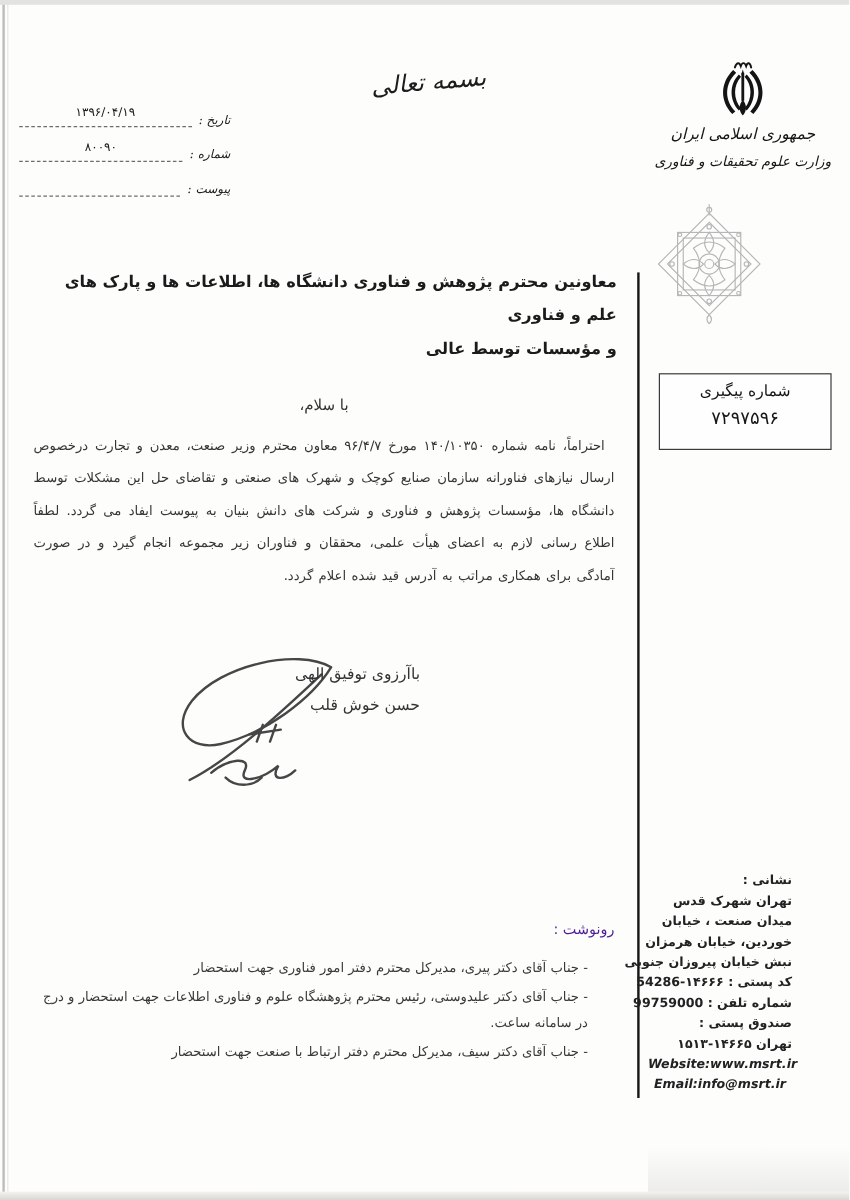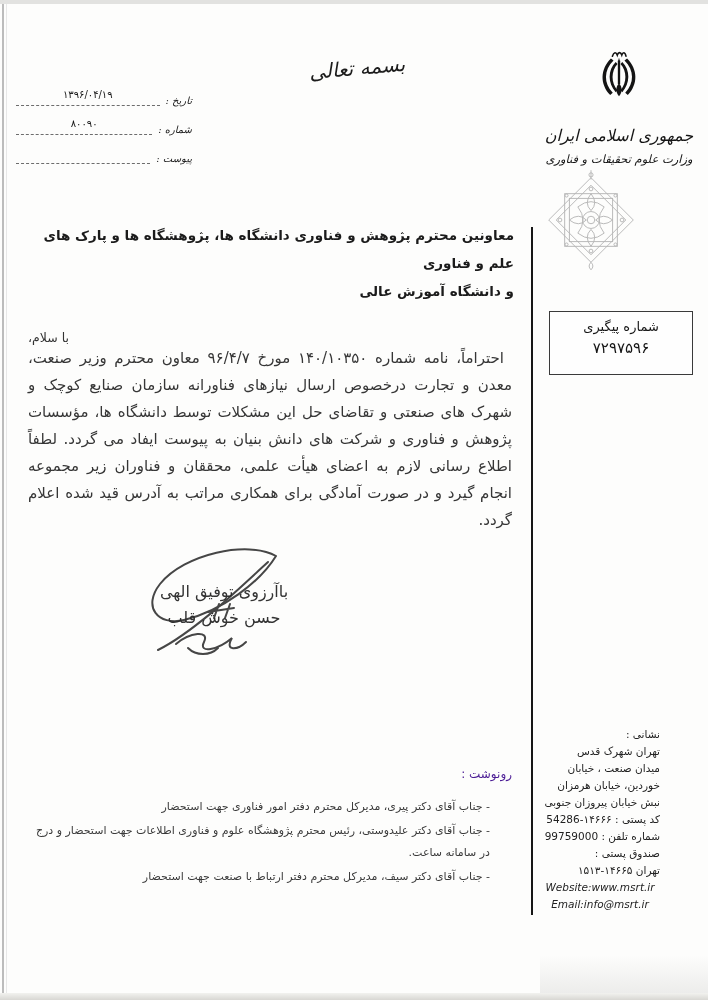--- a/index.html
+++ b/index.html
@@ -18,21 +18,21 @@
 
   
   .bismillah{
     position:absolute;left:282px;top:56px;width:150px;text-align:center;
     font-family:"DejaVu Serif","Liberation Serif",serif;font-style:italic;
     font-size:20px;color:#1c1c1c;transform:rotate(-5deg);letter-spacing:1px;
   }
   .emblem-block{position:absolute;left:536px;top:48px;width:166px;text-align:center;direction:rtl;}
   .emblem-svg{display:block;margin:0 auto;}
   .gov-line{font-family:"DejaVu Serif","Liberation Serif",serif;font-style:italic;
-    font-size:16px;color:#151515;margin-top:22px;white-space:nowrap;}
+    font-size:13px;color:#151515;margin-top:0;white-space:nowrap;}
   .gov-line.ministry{font-size:11.5px;margin-top:7px;}
 
   
   .meta-block{position:absolute;left:16px;top:86px;width:176px;direction:rtl;}
   .meta-row{display:flex;align-items:flex-end;margin-bottom:9px;}
   .meta-label{font-family:"DejaVu Serif","Liberation Serif",serif;font-style:italic;
     font-size:10px;color:#222;white-space:nowrap;padding-left:6px;}
   .meta-value{flex:1;text-align:center;font-size:10px;color:#171717;
     border-bottom:1px dashed #6d6d6d;padding-bottom:1px;min-height:18px;line-height:18px;}
 
@@ -45,38 +45,38 @@
     font-size:13.5px;font-weight:bold;color:#1b1b1b;line-height:28px;text-align:right;}
 
   
   .tracking-box{position:absolute;left:549px;top:311px;width:142px;height:62px;
     border:1.3px solid #3a3a3a;direction:rtl;text-align:center;background:rgba(255,255,255,.5);}
   .tracking-label{font-size:13px;color:#161616;margin-top:7px;}
   .tracking-value{font-size:15px;color:#161616;margin-top:5px;letter-spacing:2px;}
 
   
   .letter-body{position:absolute;left:28px;right:196px;top:330px;direction:rtl;color:#333;}
-  .salutation{font-size:12.5px;text-align:left;}
-  .body-par{font-size:15px;line-height:27px;text-align:justify;
+  .salutation{font-size:12.5px;text-align:center;}
+  .body-par{margin-top:13px;font-size:11px;line-height:27px;text-align:justify;
     text-indent:8px;color:#363636;word-spacing:1px;}
 
   
-  .sig-block{position:absolute;left:98px;top:579px;width:252px;text-align:center;
-    direction:rtl;font-size:16px;color:#333;line-height:26px;}
+  .sig-block{position:absolute;left:98px;top:550px;width:252px;text-align:right;
+    direction:rtl;font-size:13px;color:#333;line-height:26px;}
   .sig-scribble{position:absolute;left:118px;top:540px;pointer-events:none;}
 
   
   .cc-label{position:absolute;right:196px;top:767px;direction:rtl;font-size:12px;color:#4c1d95;}
   .cc-list{position:absolute;left:32px;right:218px;top:796px;direction:rtl;
     font-size:11px;color:#3a3a3a;text-align:right;line-height:22.5px;}
   .cc-item{margin-bottom:1px;}
 
   
   .footer-block{position:absolute;left:540px;right:48px;top:726px;direction:rtl;
-    text-align:right;font-size:10.5px;font-weight:normal;color:#222;line-height:17px;}
+    text-align:right;font-size:10.5px;font-weight:bold;color:#222;line-height:17px;}
   .footer-line{white-space:nowrap;}
   .footer-line.ltr{direction:ltr;text-align:center;font-style:italic;
     font-family:"DejaVu Sans","Liberation Sans",sans-serif;}
 </style>
 </head>
 <body>
 
 <div class="page">
 
   <div class="scan-edge-left"></div>
@@ -144,22 +144,22 @@
       <path d="M50,81 q8,-10 0,-18 q-8,8 0,18 Z"></path>
       <path d="M27,53 q10,-8 18,0 q-8,8 -18,0 Z"></path>
       <path d="M73,53 q-10,-8 -18,0 q8,8 18,0 Z"></path>
       <path d="M50,98 q4,4 0,8 q-4,-4 0,-8 Z"></path>
     </g>
   </svg>
 
   <div class="vdivider"></div>
 
   <div class="recipient">
-    <div>معاونین محترم پژوهش و فناوری دانشگاه ها، پژوهشگاه ها و پارک های علم و فناوری</div>
-    <div>و دانشگاه آموزش عالی</div>
+    <div>معاونین محترم پژوهش و فناوری دانشگاه ها، اطلاعات ها و پارک های علم و فناوری</div>
+    <div>و مؤسسات توسط عالی</div>
   </div>
 
   <div class="tracking-box">
     <div class="tracking-label">شماره پیگیری</div>
     <div class="tracking-value">۷۲۹۷۵۹۶</div>
   </div>
 
   <div class="letter-body">
     <div class="salutation">با سلام،</div>
     <div class="body-par">احتراماً، نامه شماره ۱۴۰/۱۰۳۵۰ مورخ ۹۶/۴/۷ معاون محترم وزیر صنعت، معدن و تجارت درخصوص ارسال نیازهای فناورانه سازمان صنایع کوچک و شهرک های صنعتی و تقاضای حل این مشکلات توسط دانشگاه ها، مؤسسات پژوهش و فناوری و شرکت های دانش بنیان به پیوست ایفاد می گردد. لطفاً اطلاع رسانی لازم به اعضای هیأت علمی، محققان و فناوران زیر مجموعه انجام گیرد و در صورت آمادگی برای همکاری مراتب به آدرس قید شده اعلام گردد.</div>

